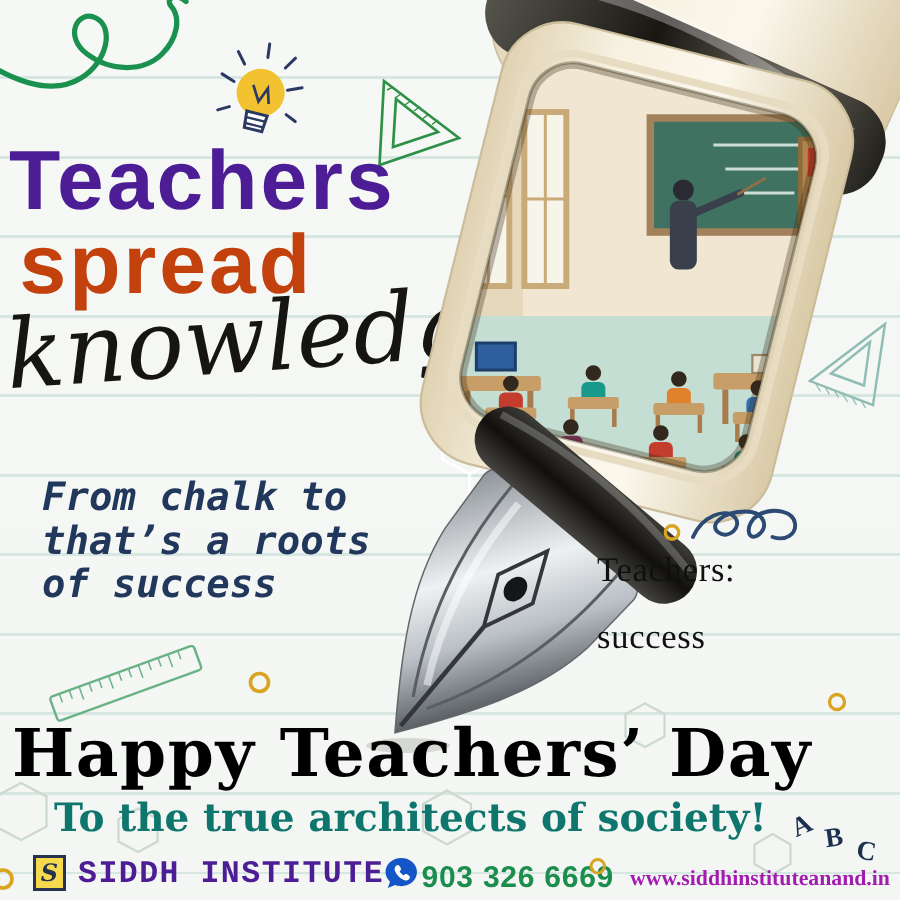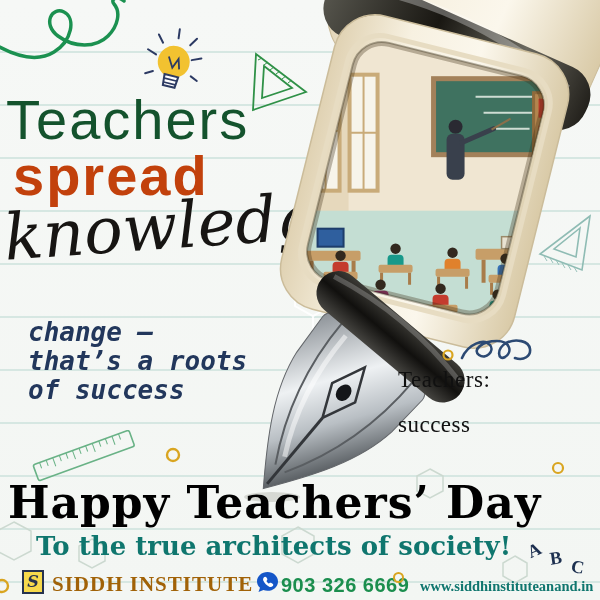--- a/index.html
+++ b/index.html
@@ -11,22 +11,22 @@
         rgba(0,0,0,0) 0px, rgba(0,0,0,0) 51px,
         #d6e7e2 51px, #d6e7e2 53px),
       linear-gradient(#f6f8f6,#f3f6f3);
   }
   .abs{position:absolute;}
   .doodle{z-index:1;pointer-events:none;}
   .pen{z-index:4;pointer-events:none;}
   .txt{z-index:5;}
 
   .headline-teachers{
-    left:6px;top:92px;font-weight:400;font-size:56px;line-height:1;
-    letter-spacing:2px;color:#14532d;z-index:5;
+    left:6px;top:92px;font-weight:700;font-size:56px;line-height:1;
+    letter-spacing:2px;color:#4c1d95;z-index:5;
   }
   .headline-spread{
     left:13px;top:148px;font-weight:800;font-size:56px;line-height:1;
     letter-spacing:2px;color:#c2410c;z-index:5;text-align:right;
   }
   .headline-knowledge{
     left:2px;top:206px;font-family:"DejaVu Serif",serif;font-style:italic;
     font-size:64px;line-height:1;color:#171513;transform:rotate(-4deg);
     transform-origin:left top;z-index:3;
   }
@@ -58,32 +58,32 @@
   .logo-box{
     position:absolute;left:22px;top:4px;width:22px;height:24px;
     background:#f6d94c;border:2px solid #26324e;box-sizing:border-box;
     display:flex;align-items:center;justify-content:center;
   }
   .logo-s{
     font-family:"DejaVu Serif",serif;font-style:italic;font-weight:700;
     font-size:16px;color:#26324e;line-height:1;
   }
   .institute-name{
-    position:absolute;left:52px;top:6px;font-family:Liberation Serif, serif;
-    font-weight:700;font-size:21px;letter-spacing:1px;color:#a16207;
+    position:absolute;left:52px;top:6px;font-family:Liberation Mono, monospace;
+    font-weight:700;font-size:21px;letter-spacing:1px;color:#4c1d95;
     white-space:nowrap;
   }
   .phone-wrap{position:absolute;left:256px;top:5px;width:160px;height:24px;}
   .phone-number{
     position:absolute;left:25px;top:3px;font-weight:800;font-size:20px;
     color:#1b8e4e;white-space:nowrap;letter-spacing:.5px;
   }
   .website-url{
     position:absolute;left:420px;top:12px;font-family:"Liberation Serif",serif;
-    font-weight:700;font-size:14.5px;color:#0f766e;white-space:nowrap;
+    font-weight:700;font-size:14.5px;color:#a21caf;white-space:nowrap;
   }
 </style>
 </head>
 <body>
 
 <svg class="abs doodle" style="left:0;top:0;z-index:0" width="600" height="600" viewBox="0 0 600 600">
   <g fill="none" stroke="#ccd9d0" stroke-width="1.5">
     <path d="M14 522 L31 531 L31 551 L14 560 L-3 551 L-3 531 Z"></path>
     <path d="M92 539 L105 546 L105 561 L92 568 L79 561 L79 546 Z"></path>
     <path d="M298 527 L314 536 L314 554 L298 563 L282 554 L282 536 Z"></path>
@@ -328,21 +328,21 @@
     <rect x="172" y="268" width="180" height="44" rx="22" fill="url(#gCollar)"></rect>
     <path d="M180 280 Q 262 262 344 280" stroke="rgba(255,255,255,0.22)" stroke-width="5" fill="none"></path>
   </g>
 </svg>
 
 <div class="abs headline-teachers">Teachers</div>
 <div class="abs headline-spread">spread</div>
 <div class="abs headline-knowledge">knowledge</div>
 
 <div class="abs quote">
-  <div>change –</div>
+  <div>From chalk to</div>
   <div>that’s a roots</div>
   <div>of success</div>
 </div>
 
 <div class="abs side-note">
   <div class="line">Teachers:</div>
   <div class="line">success</div>
 </div>
 
 <div class="abs greeting-title">Happy Teachers’ Day</div>

